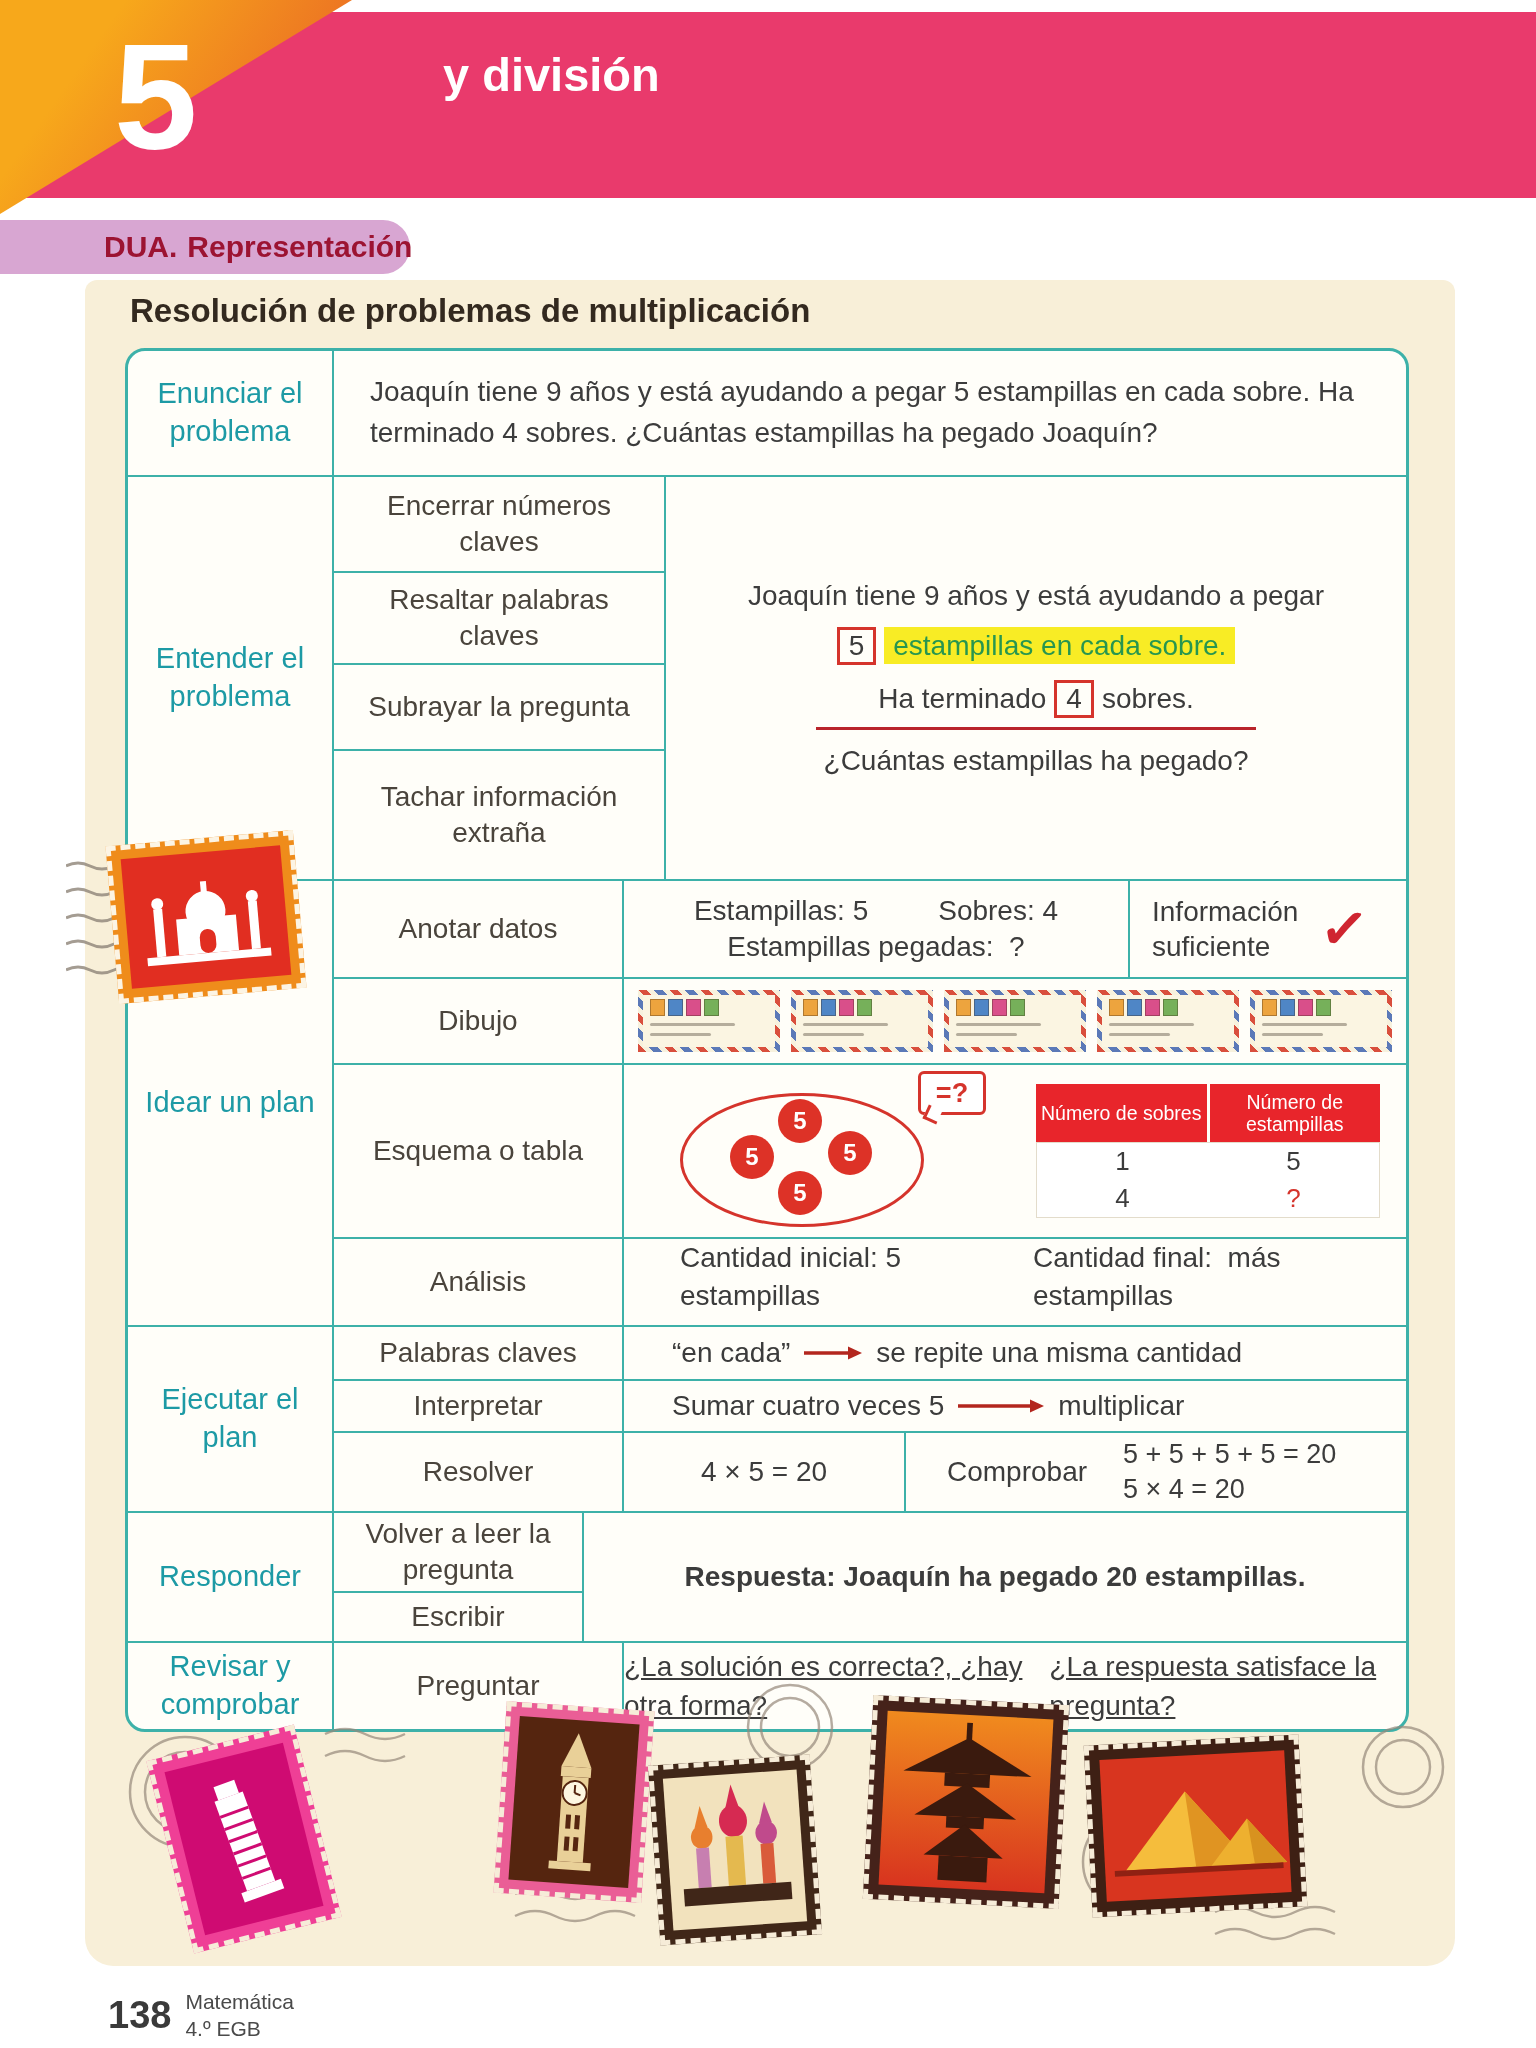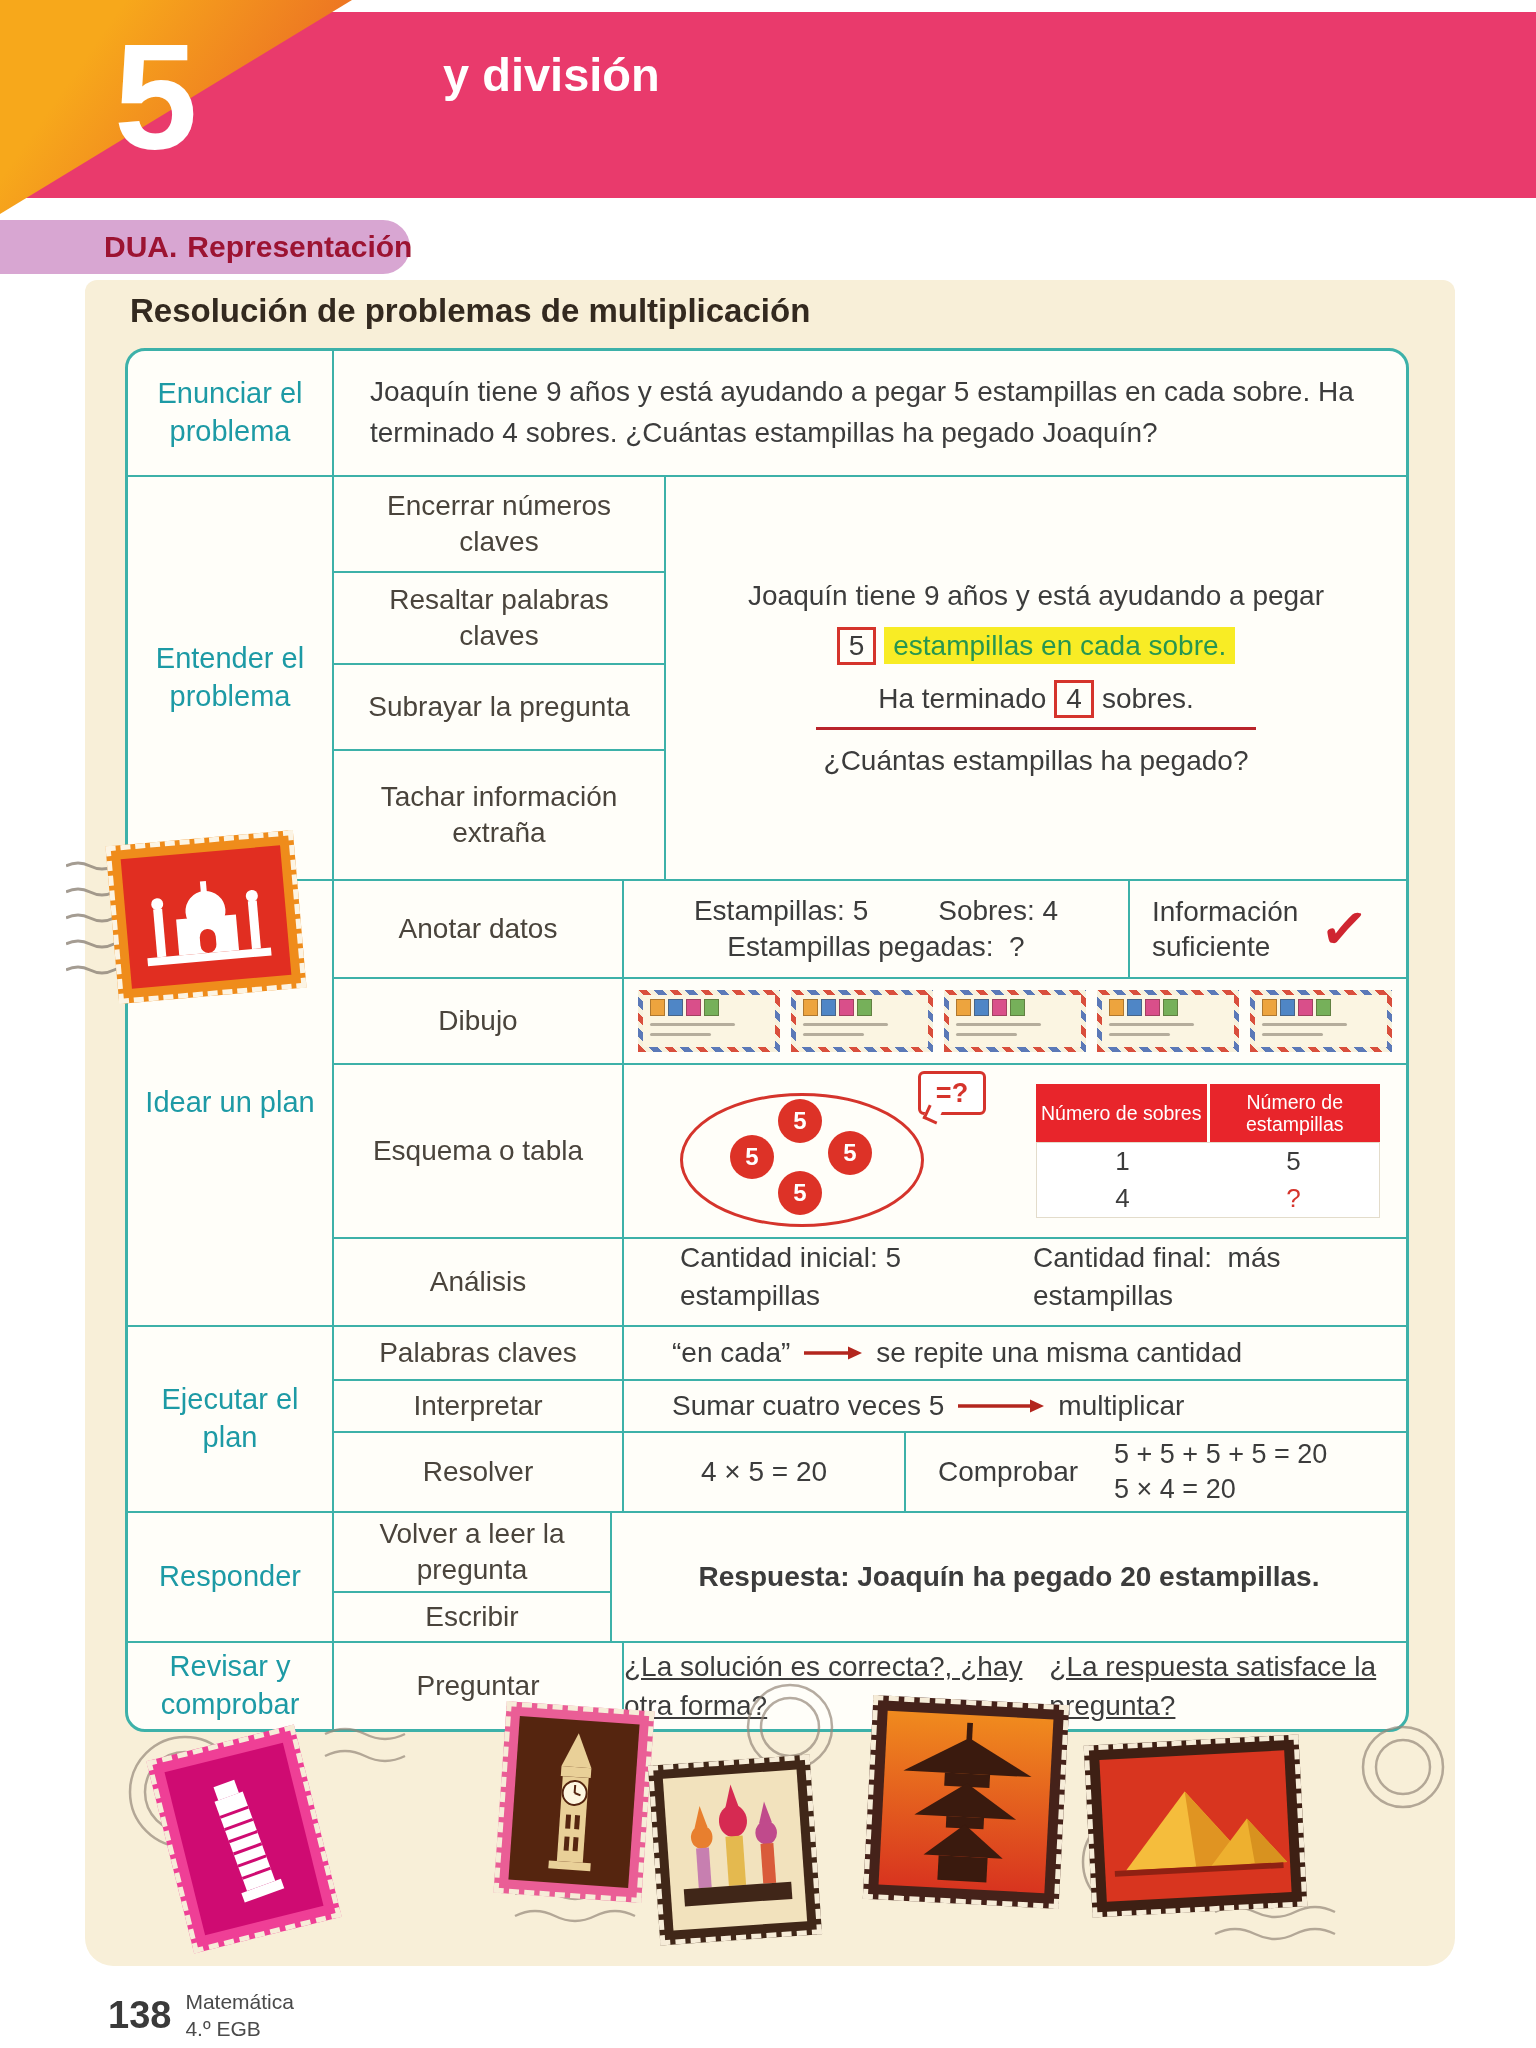--- a/index.html
+++ b/index.html
@@ -95,24 +95,24 @@
   .mt-cell { flex:1; text-align:center; padding:3px 0; font-size:26px; }
   .q-red { color:#d5342c; }
 
   .analisis-content { flex:1; display:flex; flex-direction:row; justify-content:center; padding-left:56px; gap:5px; line-height:1.35; }
 
   .row-palabras { height:52px; } .row-interpretar { height:52px; } .row-resolver { height:80px; }
   .flowline { flex:1; display:flex; align-items:center; padding-left:48px; gap:14px; }
   .arrow-icon { flex:none; display:flex; align-items:center; }
   .resolver-content { flex:1; display:flex; min-width:0; }
   .resolver-left { width:282px; flex:none; border-right:2px solid #3db1a9; display:flex; align-items:center; justify-content:center; }
-  .resolver-right { flex:1; display:flex; align-items:center; gap:36px; padding-left:32px; }
+  .resolver-right { flex:1; display:flex; align-items:center; gap:36px; padding-left:41px; }
   .check-lines { display:flex; flex-direction:column; line-height:1.3; font-size:27px; }
 
-  .responder-stack { width:278px; flex:none; border-right:2px solid #3db1a9; display:flex; flex-direction:column; }
+  .responder-stack { width:250px; flex:none; border-right:2px solid #3db1a9; display:flex; flex-direction:column; }
   .responder-stack .sub { display:flex; align-items:center; justify-content:center; text-align:center; line-height:1.28; padding:4px 18px; color:#4a443c; }
   .responder-stack .sub:not(:last-child) { border-bottom:2px solid #3db1a9; }
   .rsub1 { height:80px; } .rsub2 { height:48px; }
   .responder-content { flex:1; display:flex; align-items:center; justify-content:center;font-weight:bold; }
 
   .sec-revisar { height:88px; }
   .revisar-content { flex:1; display:flex; align-items:center; justify-content:center; line-height:1.4;text-decoration:underline; }
 
   
   .taj-stamp { position:absolute; left:112px; top:838px; width:188px; height:158px; background:#ef8c1b;

